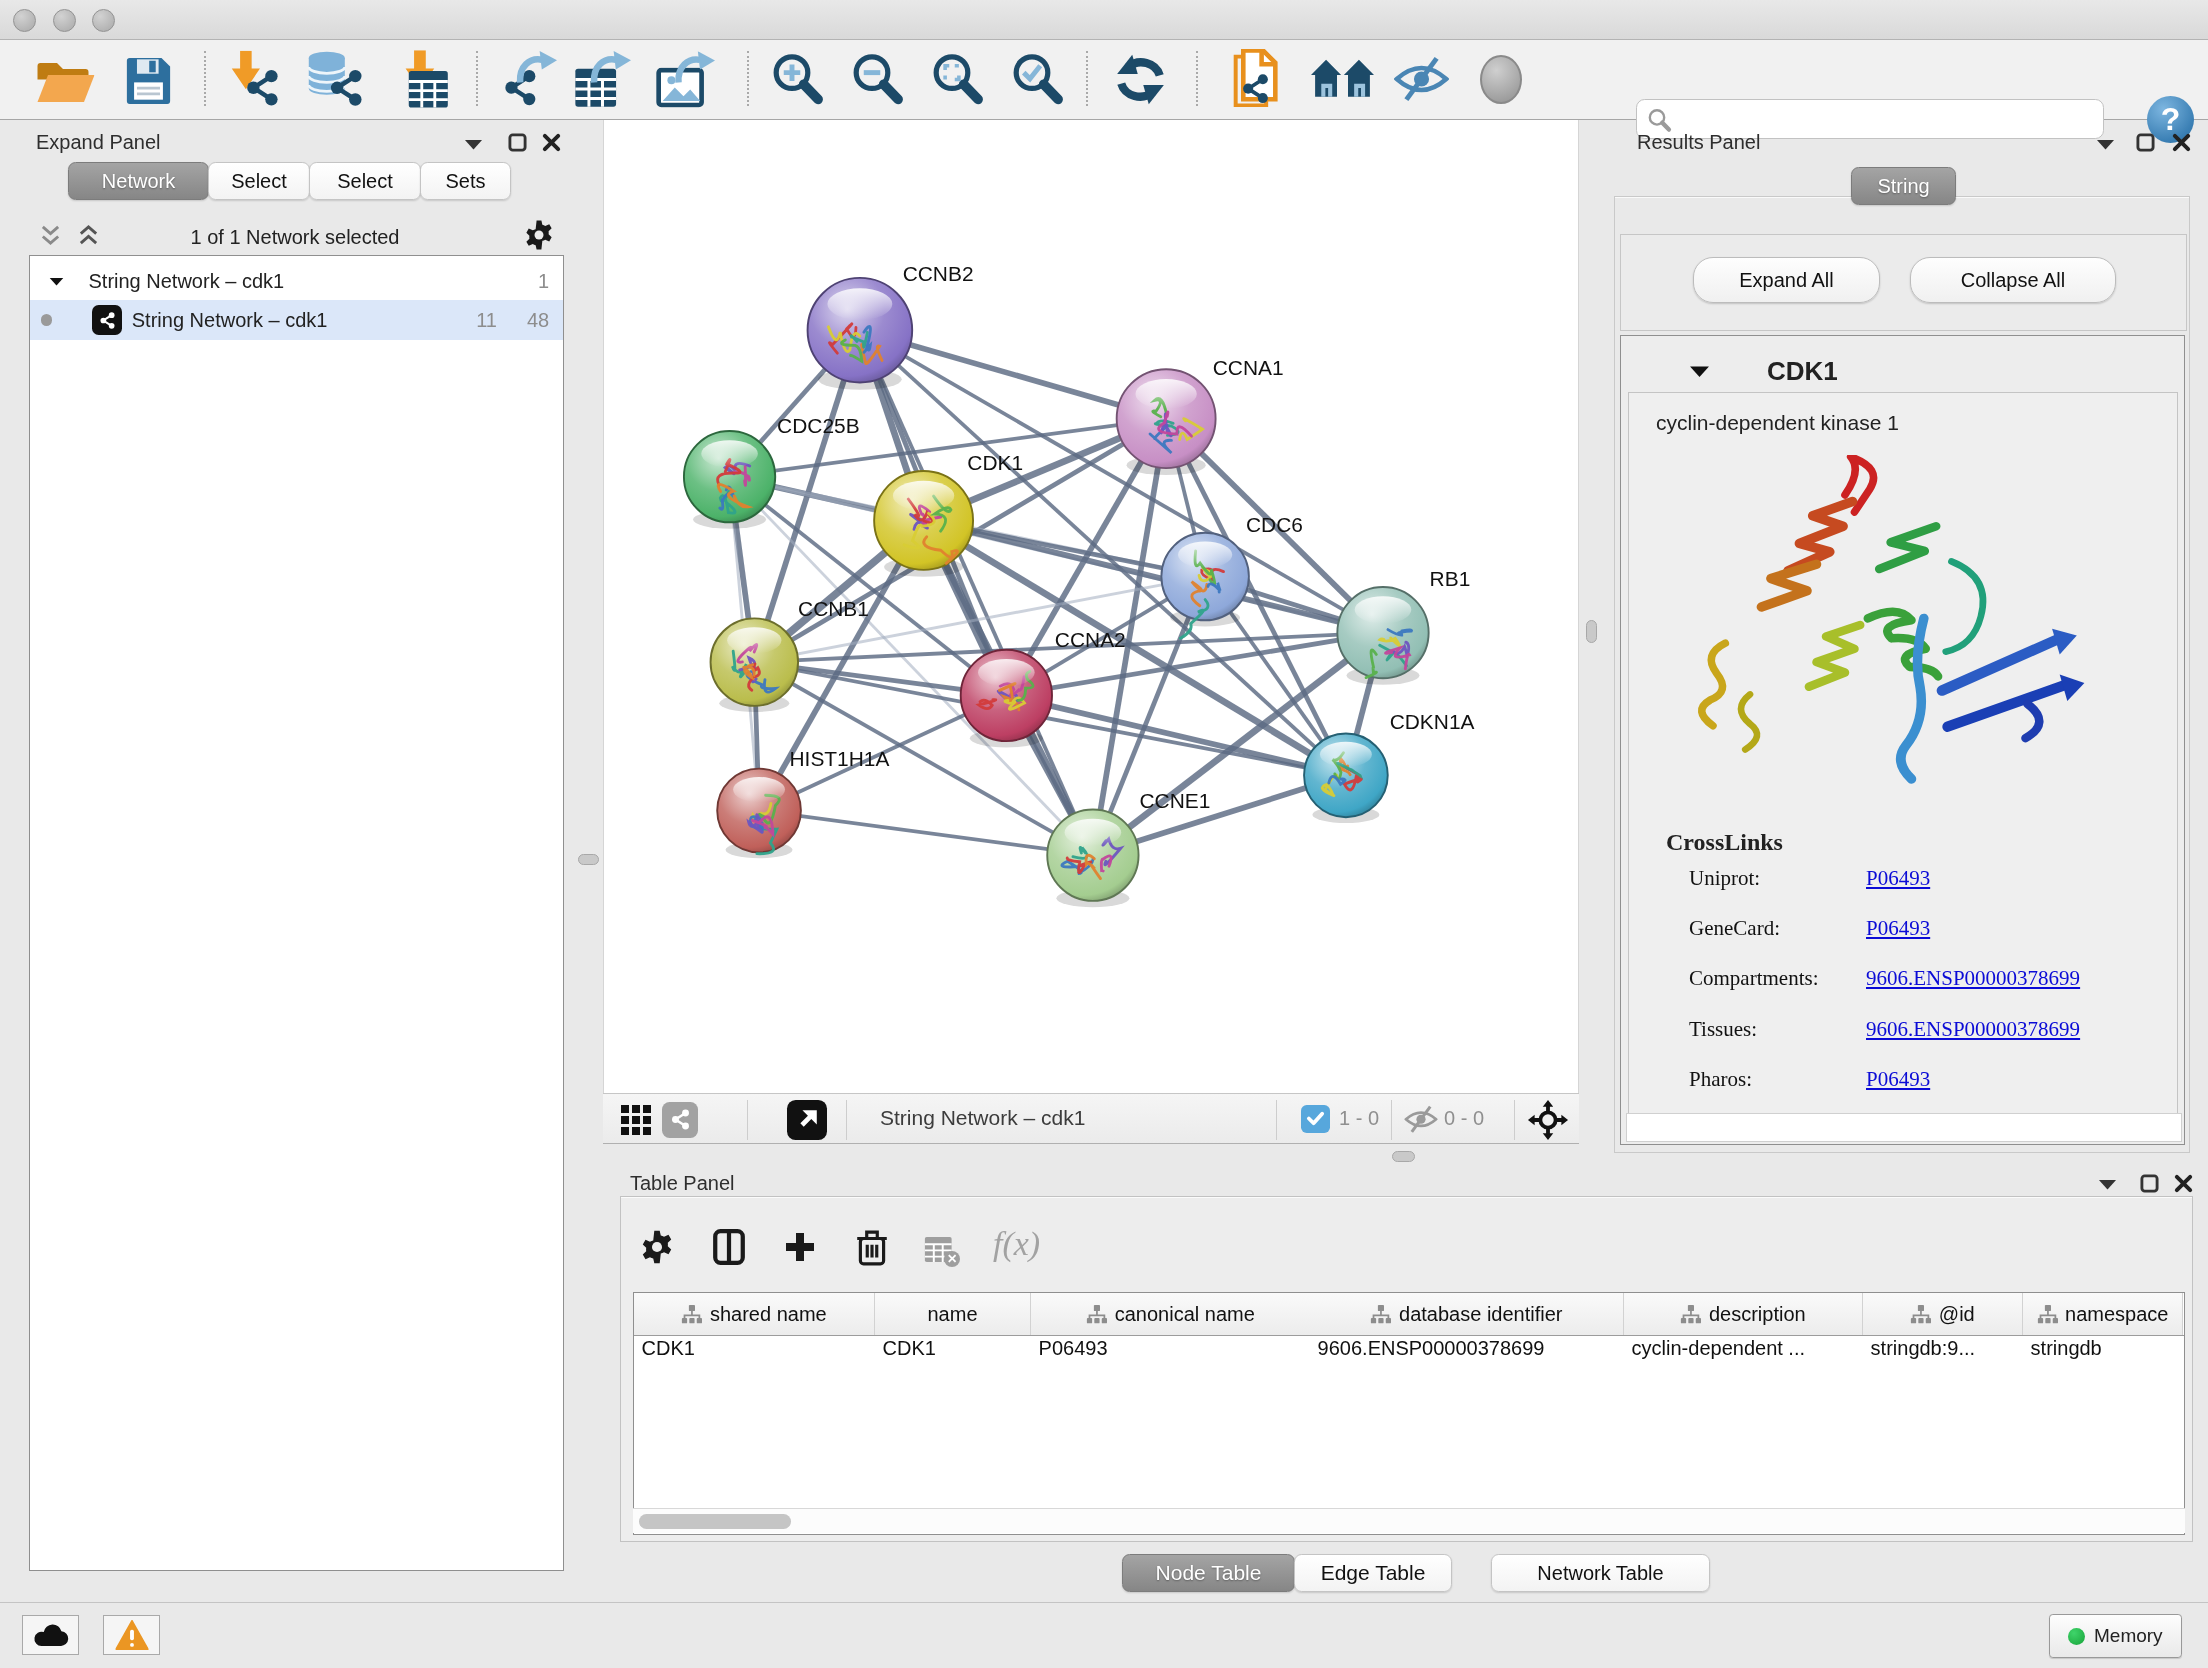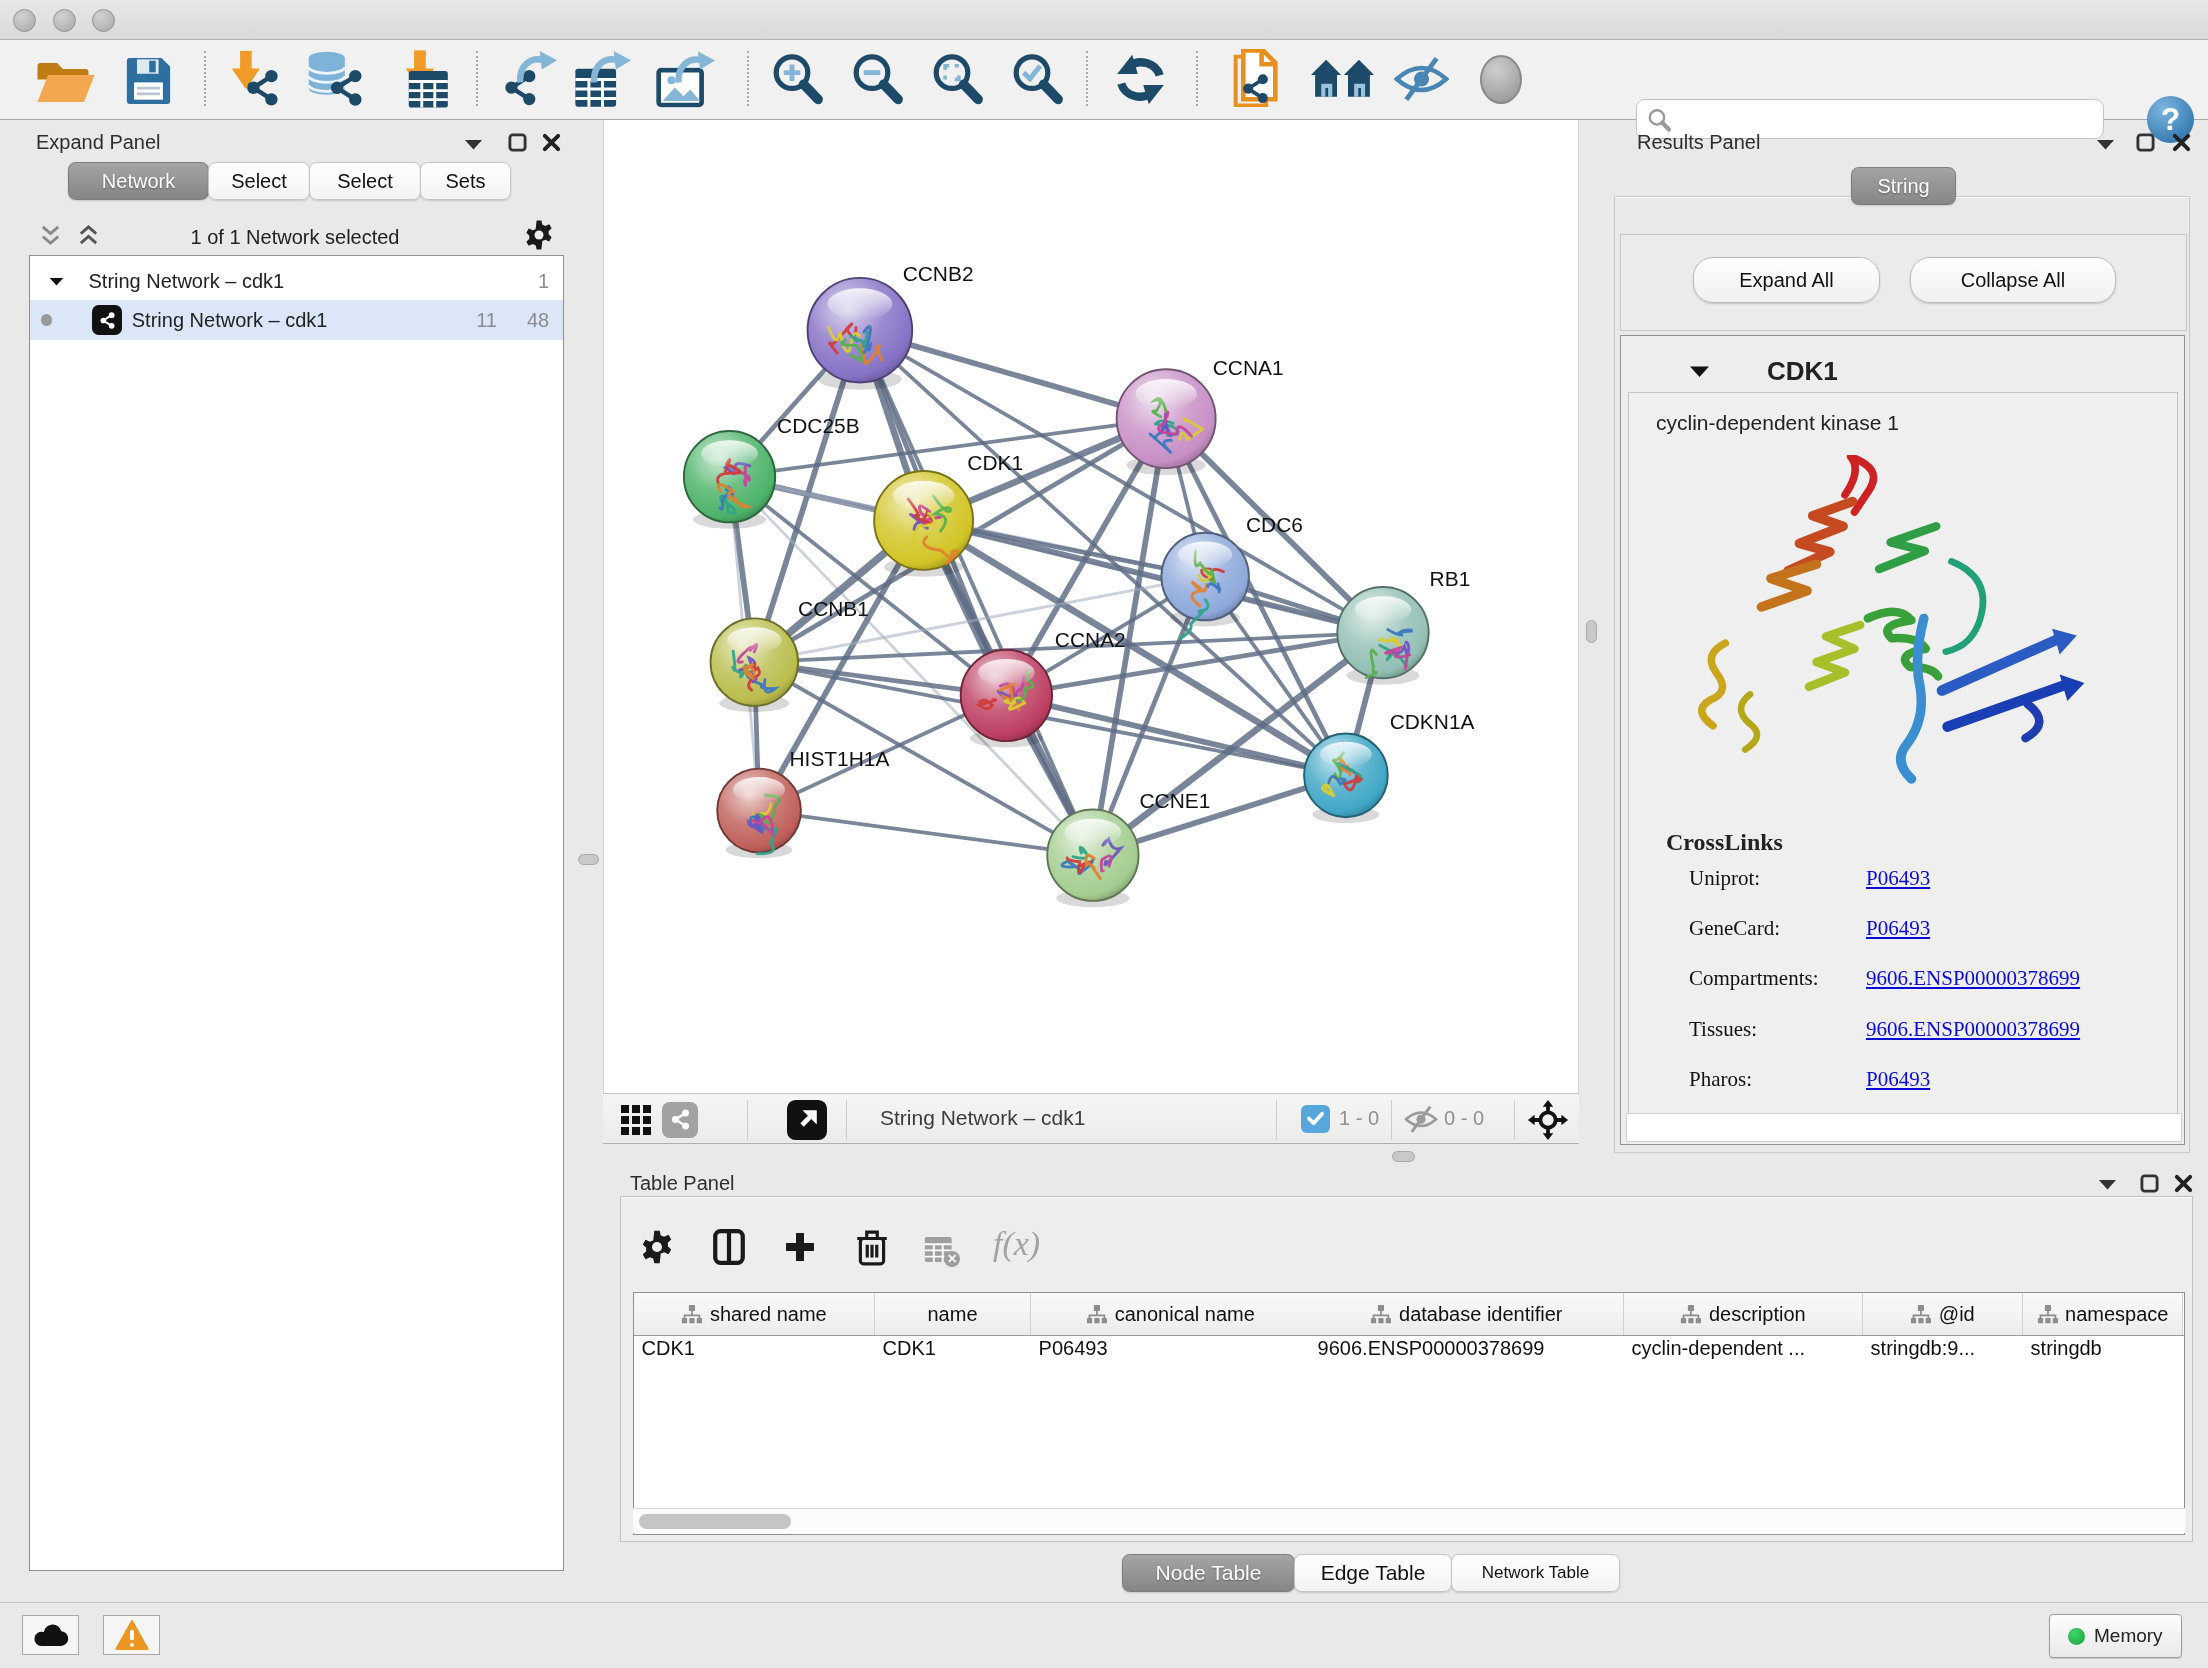--- a/index.html
+++ b/index.html
@@ -853,21 +853,21 @@
       <div class="td nowrap" style="left: 1389px; width: 160px;">stringdb</div>
     </div>
 </div>
 <div class="hscroll">
     <div class="hthumb"></div>
   </div>
 
 <div class="bt-tabs" id="bottom-tabs">
     <div class="tab active" style="width: 173px; font-size: 21px;">Node Table</div>
     <div class="tab" style="width: 158px; font-size: 21px; text-align: center;">Edge Table</div>
-    <div class="tab" style="width: 169px; font-size: 17px;">Network Table</div>
+    <div class="tab" style="width: 219px; font-size: 20px; margin-left: 40px;">Network Table</div>
   </div>
 
 <div class="status-divider"></div>
 <div class="sb-btn" style="left:22px">
   <svg class="ic" width="36" height="25" viewBox="0 0 38 26" color="#111">
       <use href="#sym-cloud"></use>
     </svg>
 </div>
 <div class="sb-btn" style="left:103px">
   <svg class="ic" width="34" height="30" viewBox="0 0 38 34">

